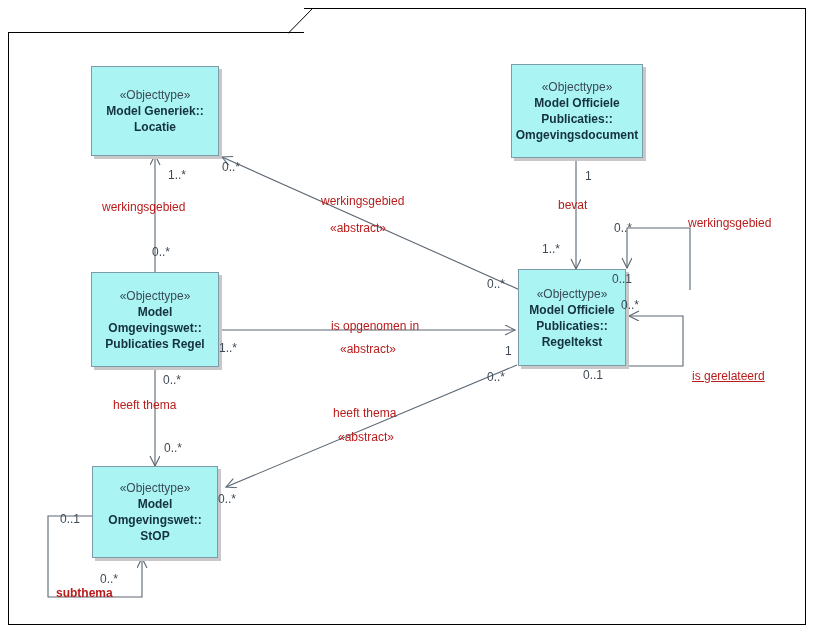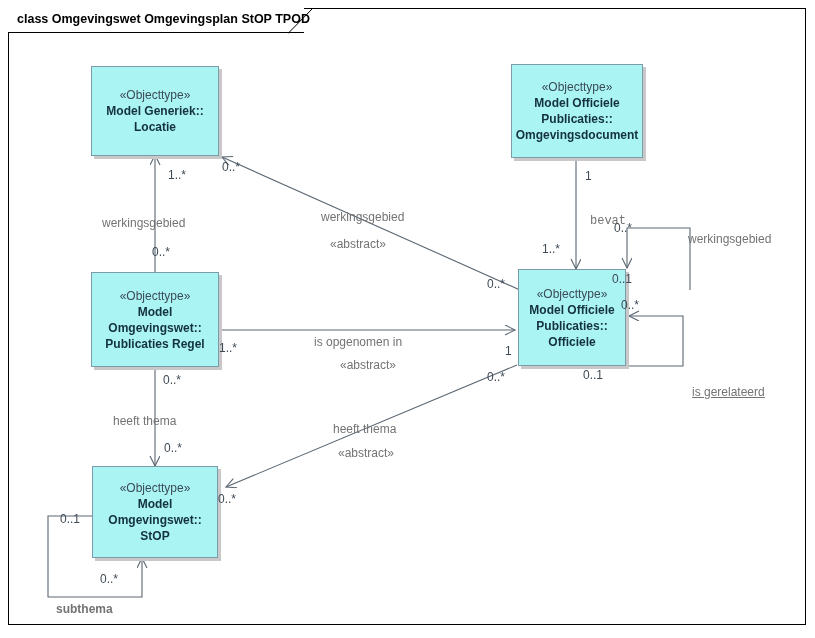--- a/index.html
+++ b/index.html
@@ -90,22 +90,21 @@
     position: absolute;
     font-size: 12px;
     color: #3f4a55;
     white-space: nowrap;
     line-height: 14px;
   }
   .lbl.mult {
     color: #3f4a55;
   }
   .lbl.name {
-    color: #737373;
-    margin-top: 16px;
+    color: #b91c1c;
   }
   svg.edges {
     position: absolute;
     left: 0;
     top: 0;
     width: 815px;
     height: 638px;
     pointer-events: none;
   }
 </style>
@@ -114,21 +113,20 @@
 
 <div id="canvas">
 
   <div class="frame"></div>
   <div class="frame-tab-inner"></div>
   <div class="frame-tab-slant">
     <svg width="26" height="26" viewBox="0 0 26 26">
       <line x1="0" y1="25.5" x2="25" y2="0" stroke="#000000" stroke-width="1"></line>
     </svg>
   </div>
-  <div class="frame-title">class Omgevingswet Omgevingsplan StOP TPOD</div>
 
   <svg class="edges" viewBox="0 0 815 638">
     <defs>
       <marker id="openArrow" markerWidth="14" markerHeight="14" refX="11" refY="5" orient="auto" markerUnits="userSpaceOnUse">
         <path d="M1,0 L11,5 L1,10" fill="none" stroke="#5a6672" stroke-width="1.1"></path>
       </marker>
     </defs>
     <g stroke="#5a6672" stroke-width="1.1" fill="none">
 
       <line x1="155" y1="272" x2="155" y2="155" marker-end="url(#openArrow)"></line>
@@ -168,48 +166,48 @@
     <div class="stereo">«Objecttype»</div>
     <div class="cname">Model</div>
     <div class="cname">Omgevingswet::</div>
     <div class="cname">Publicaties Regel</div>
   </div>
 
   <div class="uml-class" style="left:518px; top:269px; width:108px; height:97px;">
     <div class="stereo">«Objecttype»</div>
     <div class="cname">Model Officiele</div>
     <div class="cname">Publicaties::</div>
-    <div class="cname">Officiele</div>
+    <div class="cname">Regeltekst</div>
   </div>
 
   <div class="uml-class" style="left:92px; top:466px; width:126px; height:92px;">
     <div class="stereo">«Objecttype»</div>
     <div class="cname">Model</div>
     <div class="cname">Omgevingswet::</div>
     <div class="cname">StOP</div>
   </div>
 
   <div class="lbl mult" style="left:168px; top:168px;">1..*</div>
   <div class="lbl name" style="left:102px; top:200px;">werkingsgebied</div>
   <div class="lbl mult" style="left:152px; top:245px;">0..*</div>
 
   <div class="lbl mult" style="left:222px; top:160px;">0..*</div>
   <div class="lbl name" style="left:321px; top:194px;">werkingsgebied</div>
   <div class="lbl name" style="left:330px; top:221px;">«abstract»</div>
   <div class="lbl mult" style="left:487px; top:277px;">0..*</div>
 
   <div class="lbl mult" style="left:585px; top:169px;">1</div>
-  <div class="lbl name" style="left:590px; top:198px;font-family:Liberation Mono, monospace;">bevat</div>
+  <div class="lbl name" style="left:558px; top:198px;">bevat</div>
   <div class="lbl mult" style="left:542px; top:242px;">1..*</div>
 
   <div class="lbl mult" style="left:614px; top:221px;">0..*</div>
   <div class="lbl name" style="left:688px; top:216px;">werkingsgebied</div>
   <div class="lbl mult" style="left:612px; top:272px;">0..1</div>
 
-  <div class="lbl name" style="left:314px; top:319px;">is opgenomen in</div>
+  <div class="lbl name" style="left:331px; top:319px;">is opgenomen in</div>
   <div class="lbl name" style="left:340px; top:342px;">«abstract»</div>
   <div class="lbl mult" style="left:219px; top:341px;">1..*</div>
   <div class="lbl mult" style="left:505px; top:344px;">1</div>
 
   <div class="lbl mult" style="left:621px; top:298px;">0..*</div>
   <div class="lbl mult" style="left:583px; top:368px;">0..1</div>
   <div class="lbl name" style="left:692px; top:369px;text-decoration:underline;">is gerelateerd</div>
 
   <div class="lbl mult" style="left:163px; top:373px;">0..*</div>
   <div class="lbl name" style="left:113px; top:398px;">heeft thema</div>

